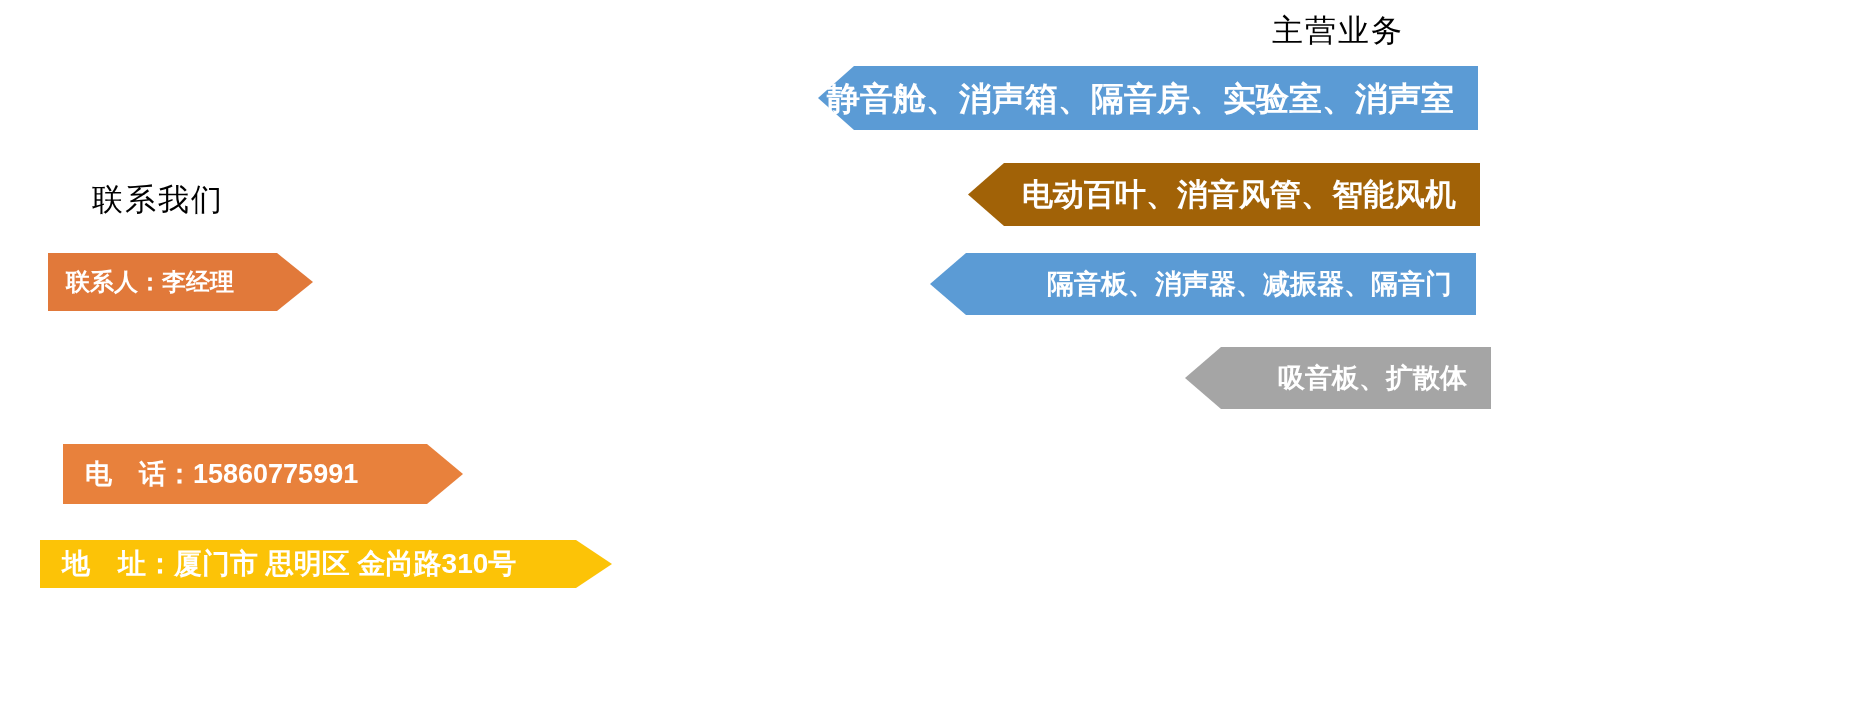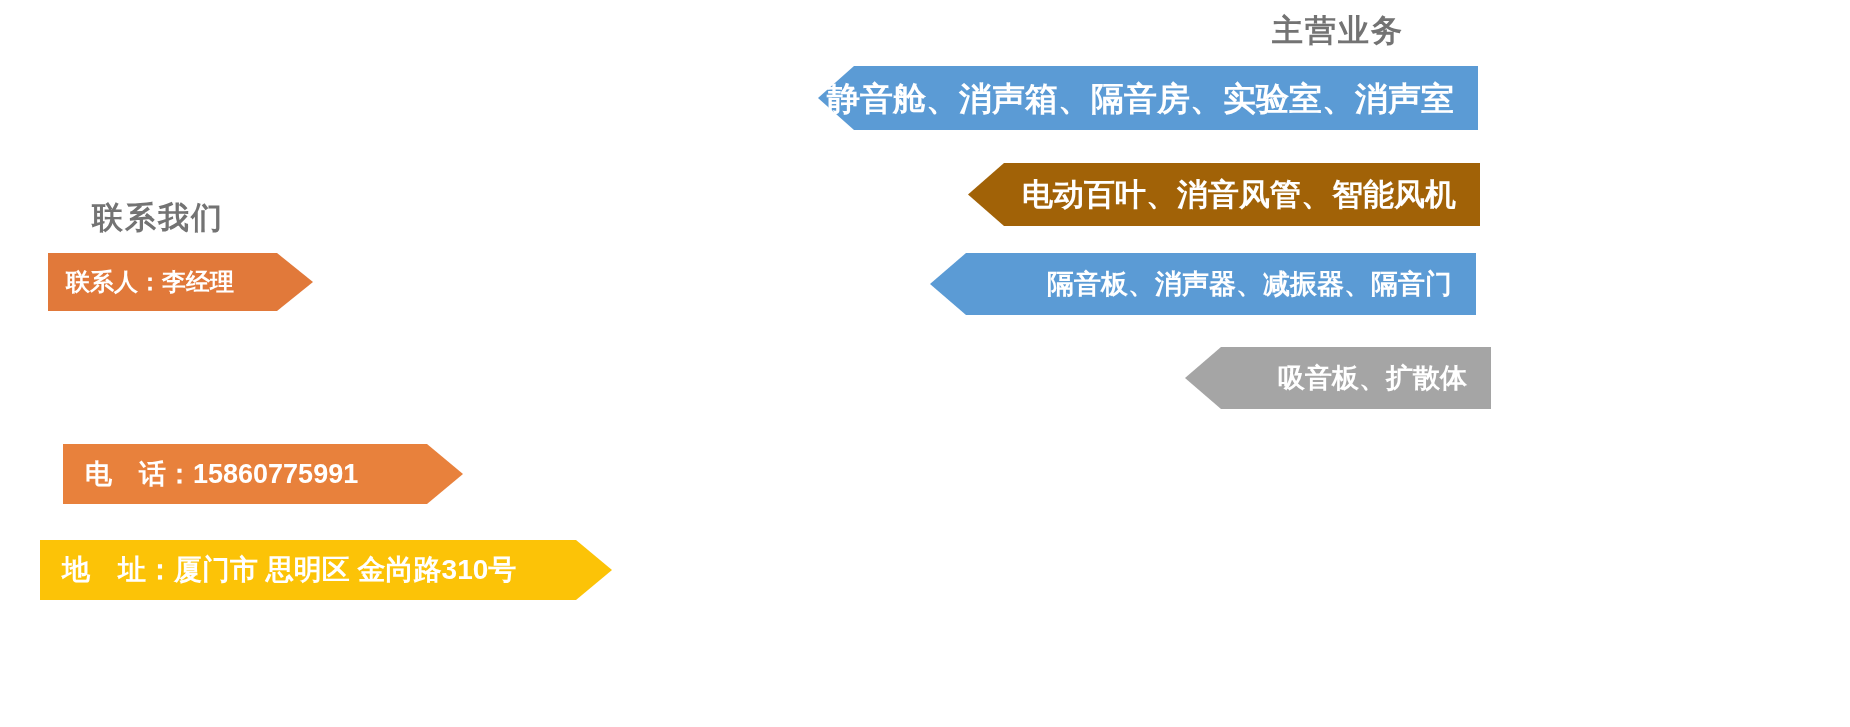--- a/index.html
+++ b/index.html
@@ -18,26 +18,26 @@
   .stage {
     position: relative;
     width: 1850px;
     height: 727px;
   }
 
   
   .section-title {
     position: absolute;
     font-size: 31px;
-    font-weight: bold;
-    color: #737373;
+    font-weight: normal;
+    color: #000000;
     letter-spacing: 2px;
     white-space: nowrap;
   }
-  #contact-title { left: 92px;  top: 197px; text-align: center; }
+  #contact-title { left: 92px;  top: 179px; text-align: center; }
   #business-title { left: 1272px; top: 10px; }
 
   
   .banner {
     position: absolute;
     display: flex;
     align-items: center;
     box-sizing: border-box;
     color: #ffffff;
     font-weight: bold;
@@ -74,21 +74,21 @@
     font-size: 27px;
   }
   #contact-row-2 {
     left: 42px;  top: 444px;  width: 400px;  height: 60px;
     background: #E8813C;
     padding-left: 22px;
     font-size: 27px;
     margin-left: 21px;
   }
   #contact-row-3 {
-    left: 40px;  top: 540px;  width: 572px;  height: 60px;
+    left: 40px;  top: 540px;  width: 572px;  height: 48px;
     background: #FCC307;
     padding-left: 22px;
     font-size: 28px;
   }
 
   
   #business-row-0 {
     left: 818px;  top: 66px;  width: 660px;  height: 64px;
     background: #5B9BD5;
     padding-right: 24px;

